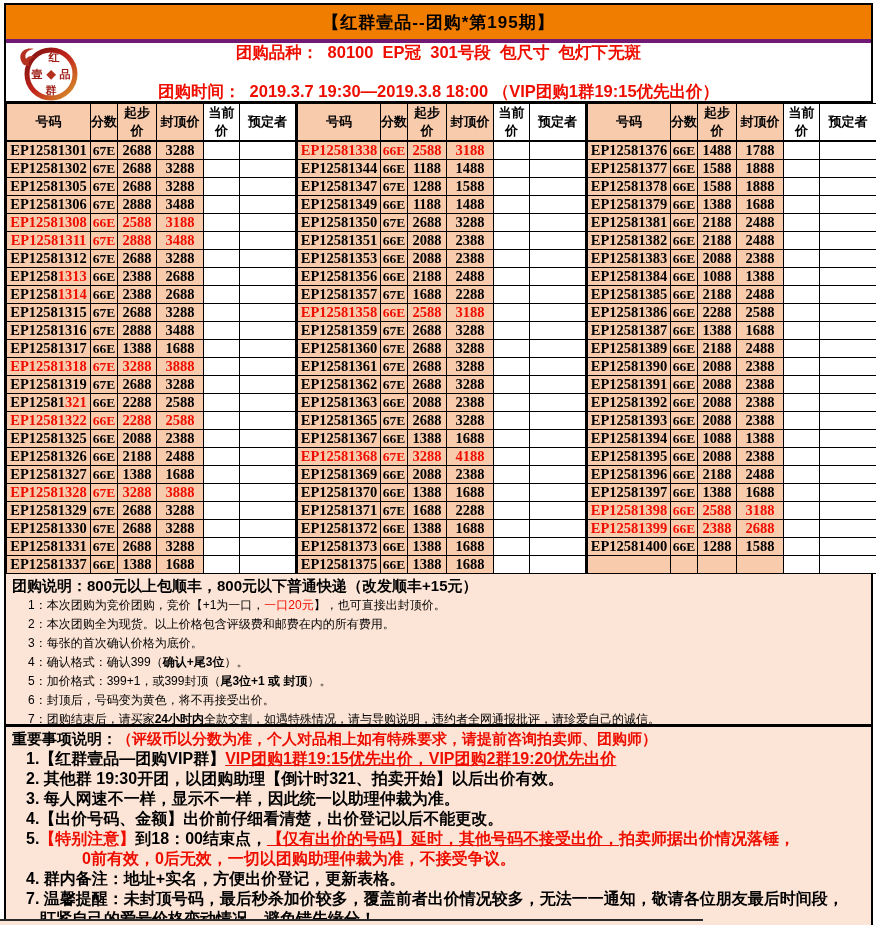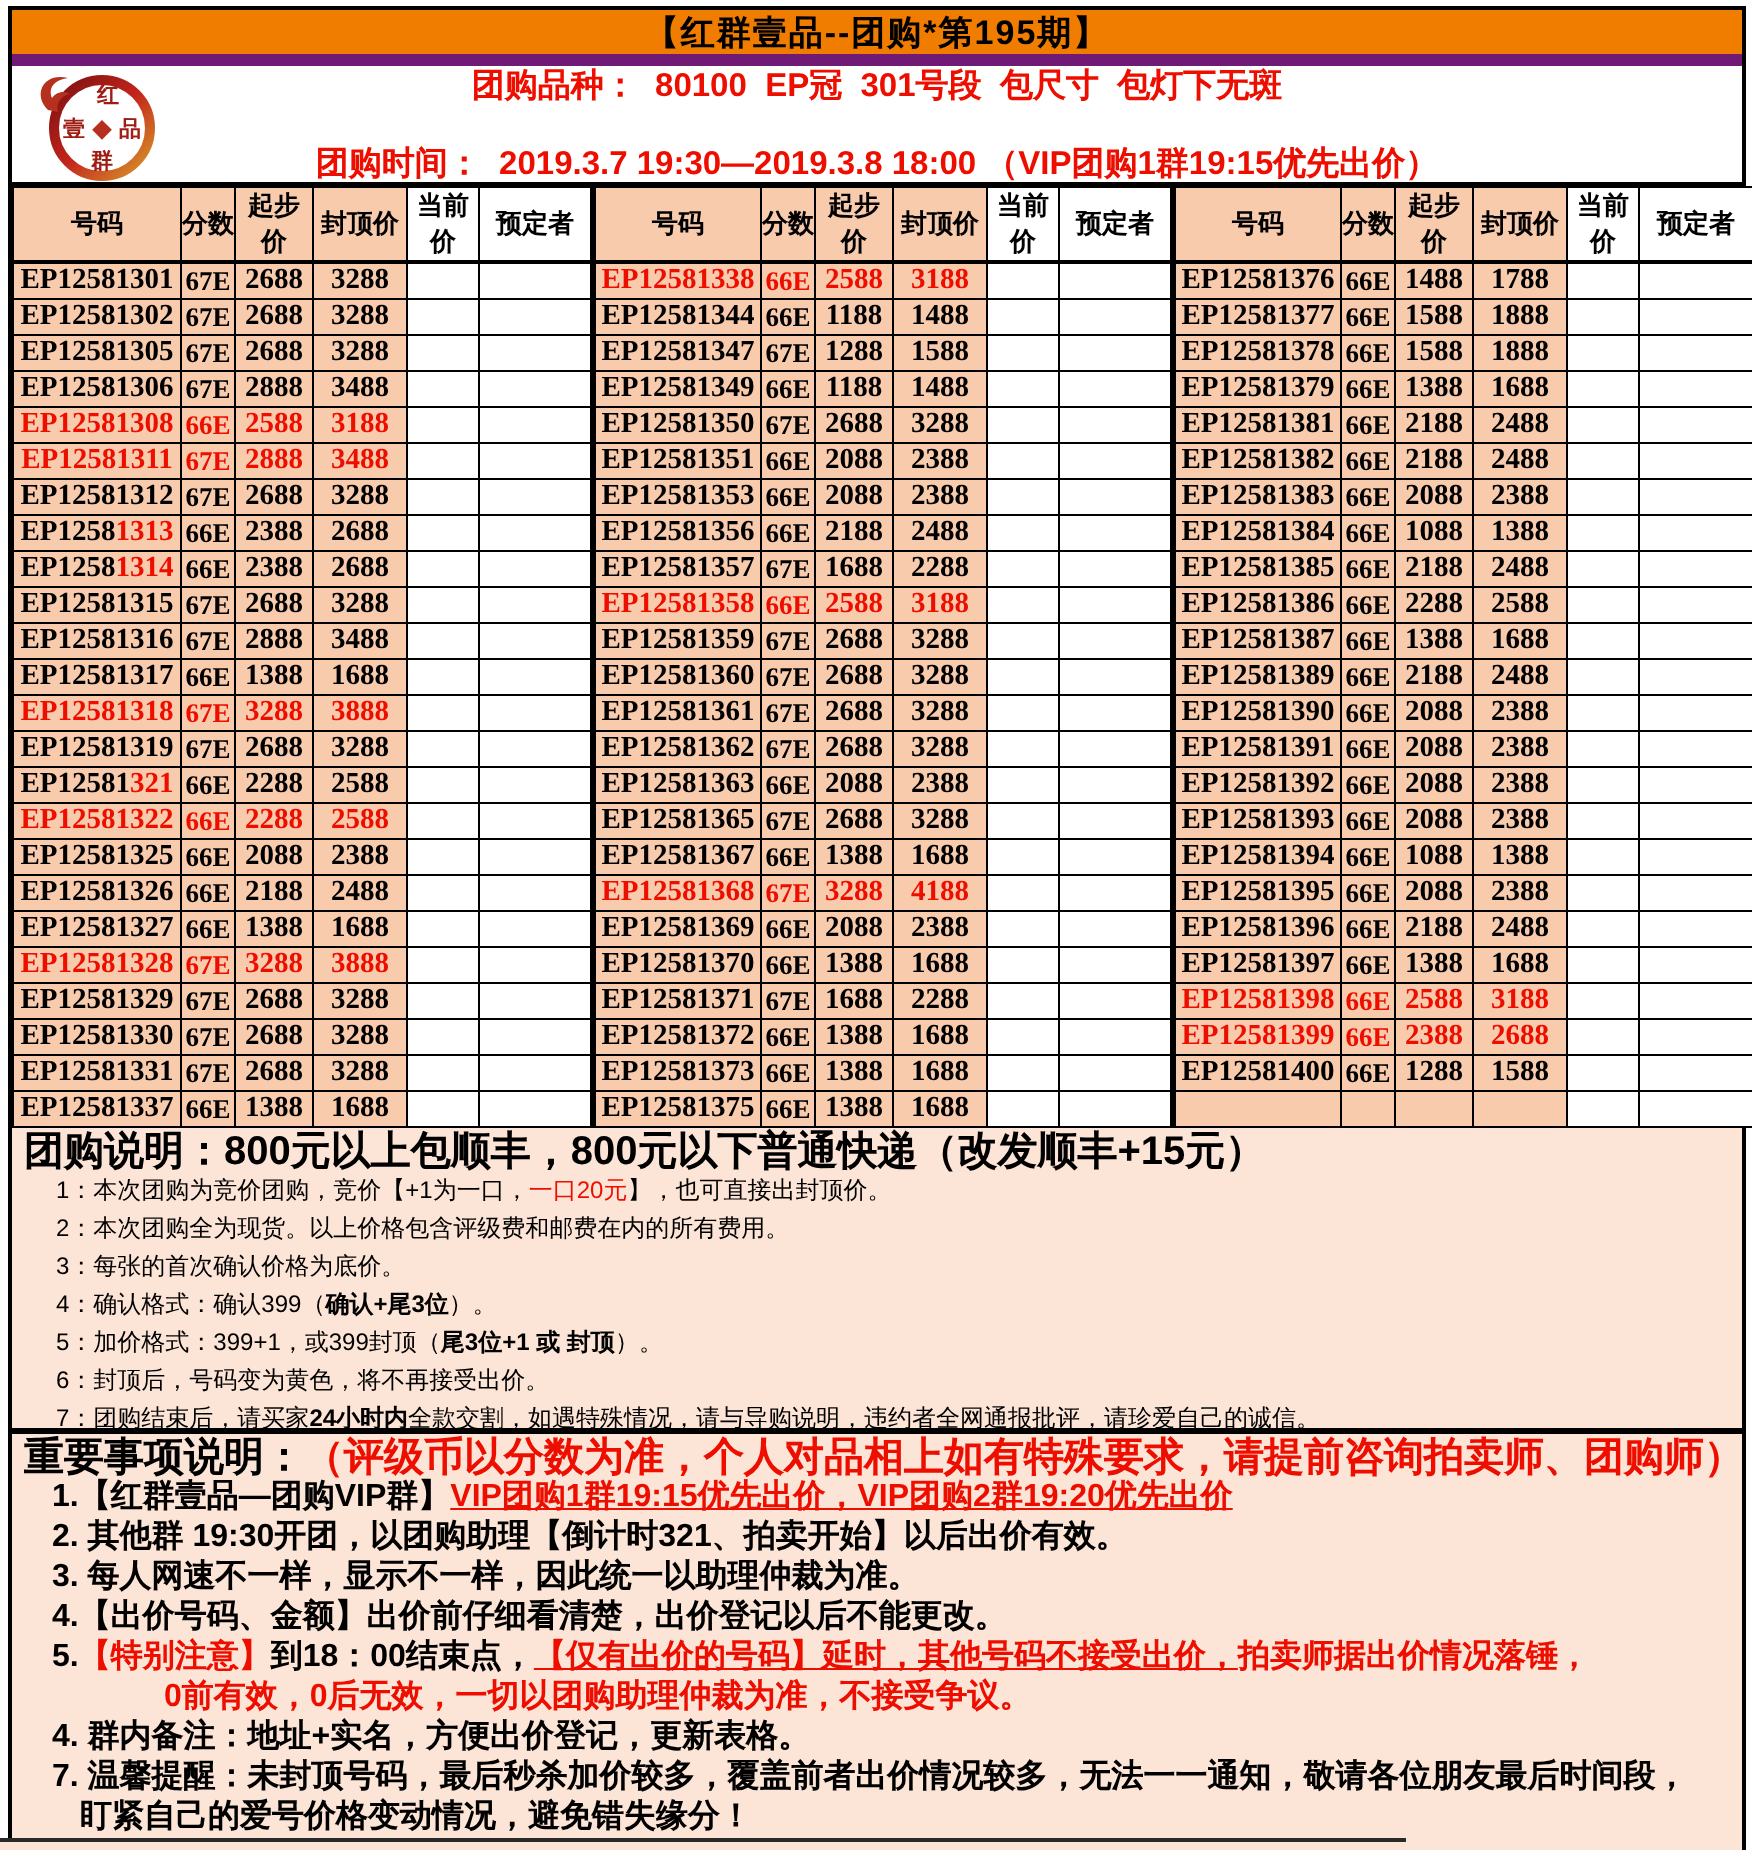--- a/index.html
+++ b/index.html
@@ -5,21 +5,21 @@
   :root{
     --orange:#F07C00; --cell_pink:#F8CBAD; --notes_pink:#FCE4D6;
     --red:#EE0E00; --ink:#000000;
   }
   *{box-sizing:border-box;margin:0;padding:0}
   body{margin:0;background:#e9e9e9;font-family:"Liberation Sans",sans-serif}
   .page{width:876px;height:925px;position:relative;background:#fff;overflow:hidden}
   .sheet{position:absolute;left:4px;top:3px;right:3px;border:2px solid #000;background:#fff}
 
   
-  .title-bar{height:28px;background:var(--orange);border-bottom:6px solid #701a75;
+  .title-bar{height:38px;background:var(--orange);border-bottom:4px solid #701a75;
     display:flex;align-items:center;justify-content:center}
   .title-bar span{font-size:17px;font-weight:bold;color:#000;letter-spacing:1px;white-space:pre}
 
   
   .info-row{position:relative;height:60px;background:#fff;border-bottom:2px solid #000}
   .logo-wrap{position:absolute;left:6px;top:0;width:96px;height:60px;display:flex;align-items:center}
   .info-lines{height:100%;display:flex;flex-direction:column;justify-content:center;gap:17px}
   .info-line{text-align:center;color:var(--red);font-weight:bold;font-size:16.5px;white-space:pre;
     font-family:"Liberation Sans",sans-serif}
   .lc{fill:#9e1d15;font-size:11px;font-weight:bold;font-family:"Liberation Sans",sans-serif;text-anchor:middle}
@@ -35,21 +35,21 @@
     background:var(--cell_pink);line-height:17px}
   td.c-cur,td.c-res{background:#fff}
   td.c-score{font-size:13.5px}
   .gsep{border-left:3px solid #000 !important}
   .red, td.red, span.rp{color:var(--red)}
 
   
   .notes{background:var(--notes_pink);padding:2px 6px 3px 6px}
   .notes1{border-bottom:3px solid #000;height:153px}
   .notes2{height:220px}
-  .notes .hdr{font-size:20px;line-height:20px;white-space:pre}
+  .notes .hdr{font-size:15px;line-height:20px;white-space:pre}
   .notes1 .note-line{font-size:12px;line-height:19px;padding-left:16px;white-space:pre}
   .notes2 .note-line{font-size:16px;line-height:20px;padding-left:14px;font-weight:bold;white-space:pre}
   .seg{color:#000}
   .seg.red{color:var(--red)}
   .seg.b{font-weight:bold}
   .seg.u{text-decoration:underline}
   .ind1{padding-left:70px !important}
   .ind2{padding-left:28px !important}
 
   

